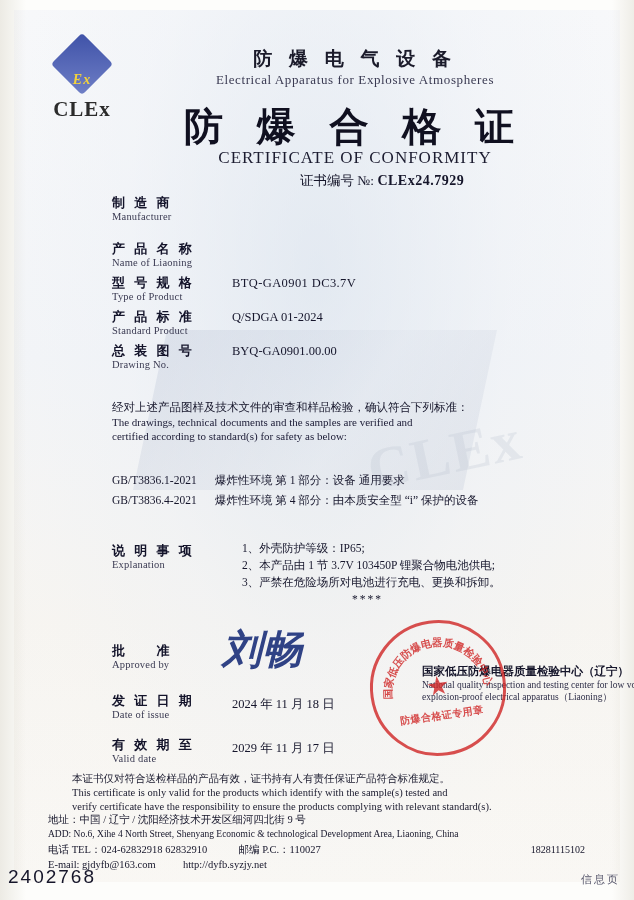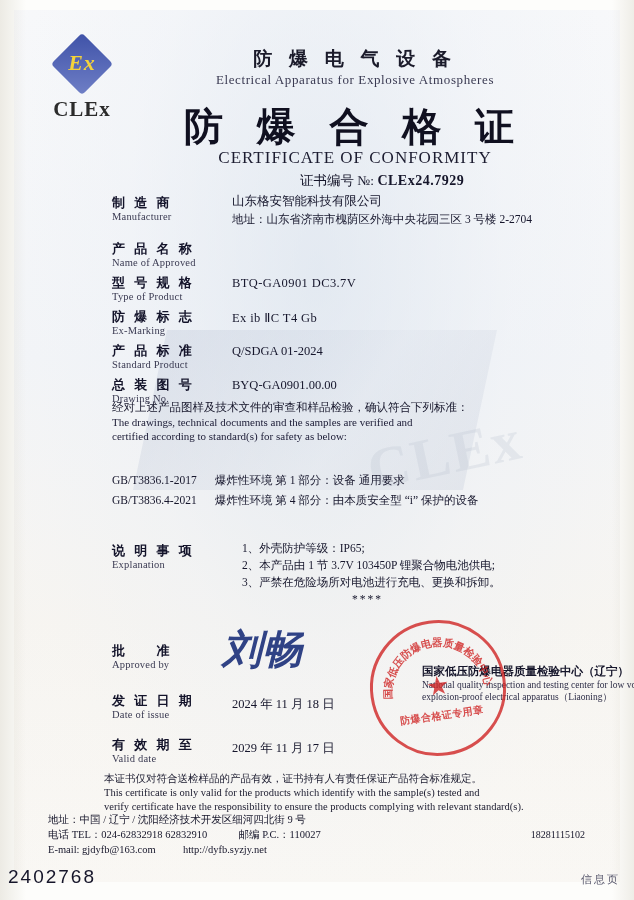--- a/index.html
+++ b/index.html
@@ -49,23 +49,23 @@
     position:absolute;left:36px;top:40px;width:92px;height:78px;text-align:center;
   }
   .logo-mark{position:relative;width:56px;height:56px;margin:0 auto;}
   .logo-diamond{
     position:absolute;left:6px;top:2px;width:44px;height:44px;
     background:linear-gradient(135deg,#3f52a8,#6f7fc6);
     transform:rotate(45deg);
     border-radius:4px;
   }
   .logo-ex{
-    position:absolute;left:0;top:0;width:56px;height:46px;line-height:46px;
+    position:absolute;left:0;top:17px;width:56px;height:46px;line-height:46px;
     font-family:"Liberation Serif", serif;font-style:italic;font-weight:bold;
-    font-size:22px;color:#f4d33a;letter-spacing:1px;
+    font-size:14px;color:#f4d33a;letter-spacing:1px;
   }
   .logo-word{
     font-family:"Liberation Serif", serif;font-weight:bold;font-size:21px;
     color:#2b2b2b;letter-spacing:1px;margin-top:1px;
   }
   .title-cn{
     position:absolute;left:120px;top:46px;width:470px;text-align:center;
     font-size:19px;letter-spacing:6px;font-weight:bold;color:#1b1b2b;
     font-family:"Liberation Serif", serif;
   }
@@ -154,21 +154,21 @@
     fill:#cf2020;font-size:10.5px;font-family:"Liberation Serif", serif;font-weight:bold;
   }
   .seal .seal-bottom{
     position:absolute;left:0;top:86px;width:130px;text-align:center;
     color:#cf2020;font-size:10px;font-weight:bold;letter-spacing:0.5px;
   }
 
   .dates{position:absolute;left:112px;top:690px;width:480px;}
 
   .legal{position:absolute;left:72px;top:772px;width:500px;}
-  .legal div{font-size:10.5px;color:#1a1a2e;line-height:14px;margin-left:32px;}
+  .legal div{font-size:10.5px;color:#1a1a2e;line-height:14px;}
 
   .addr{position:absolute;left:48px;top:812px;width:545px;}
   .addr div{font-size:10.5px;color:#15152a;line-height:15px;}
   .addr .en{font-size:9.5px;}
   .addr .tel-row{position:relative;}
   .addr .tel-right{position:absolute;right:8px;top:0;font-size:10px;color:#15152a;}
 
   .serial{
     position:absolute;left:8px;top:866px;
     font-family:"Liberation Sans", sans-serif;
@@ -208,40 +208,33 @@
       <span>证书编号 №:</span>
       <span class="num">CLEx24.7929</span>
     </div>
   </div>
 
   <div class="fields">
 
     <div class="row" style="height:44px">
       <div class="lbl-cn" style="top:2px">制 造 商</div>
       <div class="lbl-en" style="top:19px">Manufacturer</div>
-      <div class="val" style="top:1px">山东格安智能科技有限公司</div>
-      <div class="val2" style="top:20px">地址：山东省济南市槐荫区外海中央花园三区 3 号楼 2-2704</div>
     </div>
 
     <div class="row">
       <div class="lbl-cn" style="top:4px">产 品 名 称</div>
-      <div class="lbl-en" style="top:21px">Name of Approved</div>
+      <div class="lbl-en" style="top:21px">Name of Liaoning</div>
     </div>
 
     <div class="row">
       <div class="lbl-cn" style="top:4px">型 号 规 格</div>
       <div class="lbl-en" style="top:21px">Type of Product</div>
       <div class="val val-gap" style="top:6px">BTQ-GA0901        DC3.7V</div>
     </div>
 
-    <div class="row">
-      <div class="lbl-cn" style="top:4px">防 爆 标 志</div>
-      <div class="lbl-en" style="top:21px">Ex-Marking</div>
-      <div class="val val-gap" style="top:6px">Ex ib ⅡC T4 Gb</div>
-    </div>
 
     <div class="row">
       <div class="lbl-cn" style="top:4px">产 品 标 准</div>
       <div class="lbl-en" style="top:21px">Standard Product</div>
       <div class="val" style="top:6px">Q/SDGA 01-2024</div>
     </div>
 
     <div class="row">
       <div class="lbl-cn" style="top:4px">总 装 图 号</div>
       <div class="lbl-en" style="top:21px">Drawing No.</div>
@@ -250,21 +243,21 @@
   </div>
 
   <div class="note-block">
     <div class="note-cn">经对上述产品图样及技术文件的审查和样品检验，确认符合下列标准：</div>
     <div class="note-en">The drawings, technical documents and the samples are verified and</div>
     <div class="note-en">certified according to standard(s) for safety as below:</div>
   </div>
 
   <div class="std-list">
     <div class="std-line">
-      <span class="std-code">GB/T3836.1-2017</span>
+      <span class="std-code">GB/T3836.1-2021</span>
       <span>爆炸性环境  第 1 部分：设备  通用要求</span>
     </div>
     <div class="std-line">
       <span class="std-code">GB/T3836.4-2021</span>
       <span>爆炸性环境  第 4 部分：由本质安全型 “i” 保护的设备</span>
     </div>
   </div>
 
   <div class="expl">
     <div class="lbl-cn" style="top:2px">说 明 事 项</div>
@@ -315,20 +308,21 @@
   </div>
 
   <div class="legal">
     <div>本证书仅对符合送检样品的产品有效，证书持有人有责任保证产品符合标准规定。</div>
     <div>This certificate is only valid for the products which identify with the sample(s) tested and</div>
     <div>verify certificate have the responsibility to ensure the products complying with relevant standard(s).</div>
   </div>
 
   <div class="addr">
     <div>地址：中国 / 辽宁 / 沈阳经济技术开发区细河四北街 9 号</div>
+    <div class="en">ADD: No.6, Xihe 4 North Street, Shenyang Economic &amp; technological Development Area, Liaoning, China</div>
     <div class="tel-row">
       <span>电话 TEL：024-62832918 62832910</span>
       <span style="display:inline-block;width:26px"></span>
       <span>邮编 P.C.：110027</span>
       <span class="tel-right">18281115102</span>
     </div>
     <div>
       <span>E-mail: gjdyfb@163.com</span>
       <span style="display:inline-block;width:22px"></span>
       <span>http://dyfb.syzjy.net</span>

